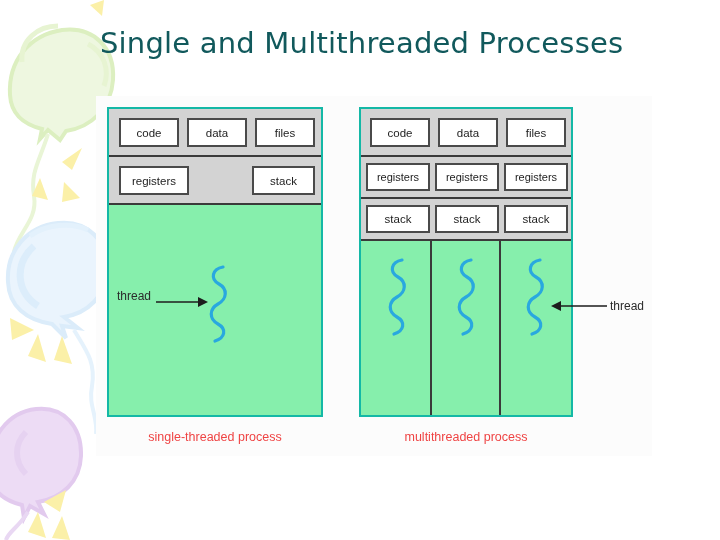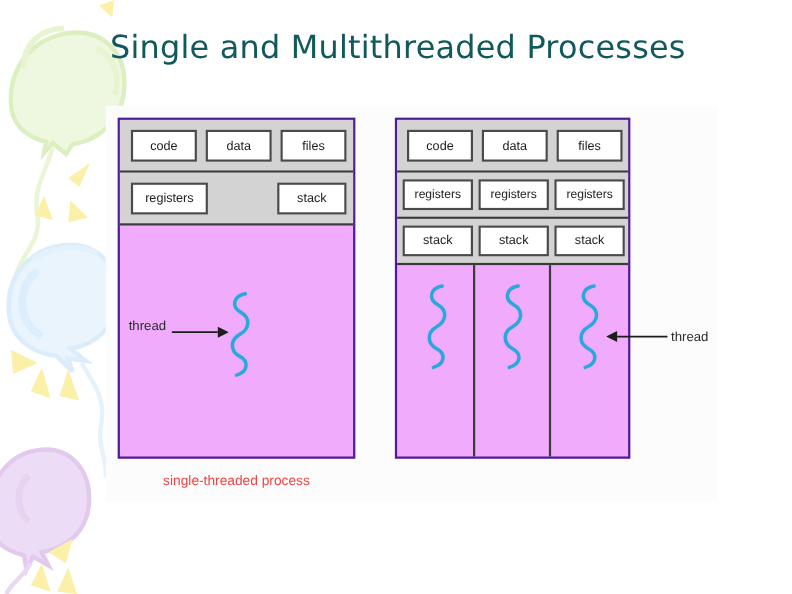--- a/index.html
+++ b/index.html
@@ -52,22 +52,22 @@
     top: 96px;
     width: 556px;
     height: 360px;
     background: #fcfcfc;
   }
 
   
   .diagram {
     position: absolute;
     box-sizing: border-box;
-    border: 2px solid #4c1d95;
-    background: #f0abfc;
+    border: 2px solid #14b8a6;
+    background: #86efac;
     padding-left: 24px;
   }
   .band {
     position: absolute;
     left: 0;
     box-sizing: border-box;
     background: #d3d3d3;
     border-bottom: 2px solid #3a3a3a;
     width: 100%;
   }
@@ -269,14 +269,15 @@
   </div>
 
   <svg class="arrow" style="left:551px; top:300px;" width="56" height="12" viewBox="0 0 56 12">
     <polygon points="0,6 10,1 10,11" fill="#1d1d1d"></polygon>
     <line x1="10" y1="6" x2="56" y2="6" stroke="#1d1d1d" stroke-width="1.6"></line>
   </svg>
   <div class="thread-label" style="left:610px; top:299px;">
     <span>thread</span>
   </div>
 
+  <div class="caption" style="left:359px; top:430px; width:214px;">multithreaded process</div>
 
 </div>
 
 </body></html>

